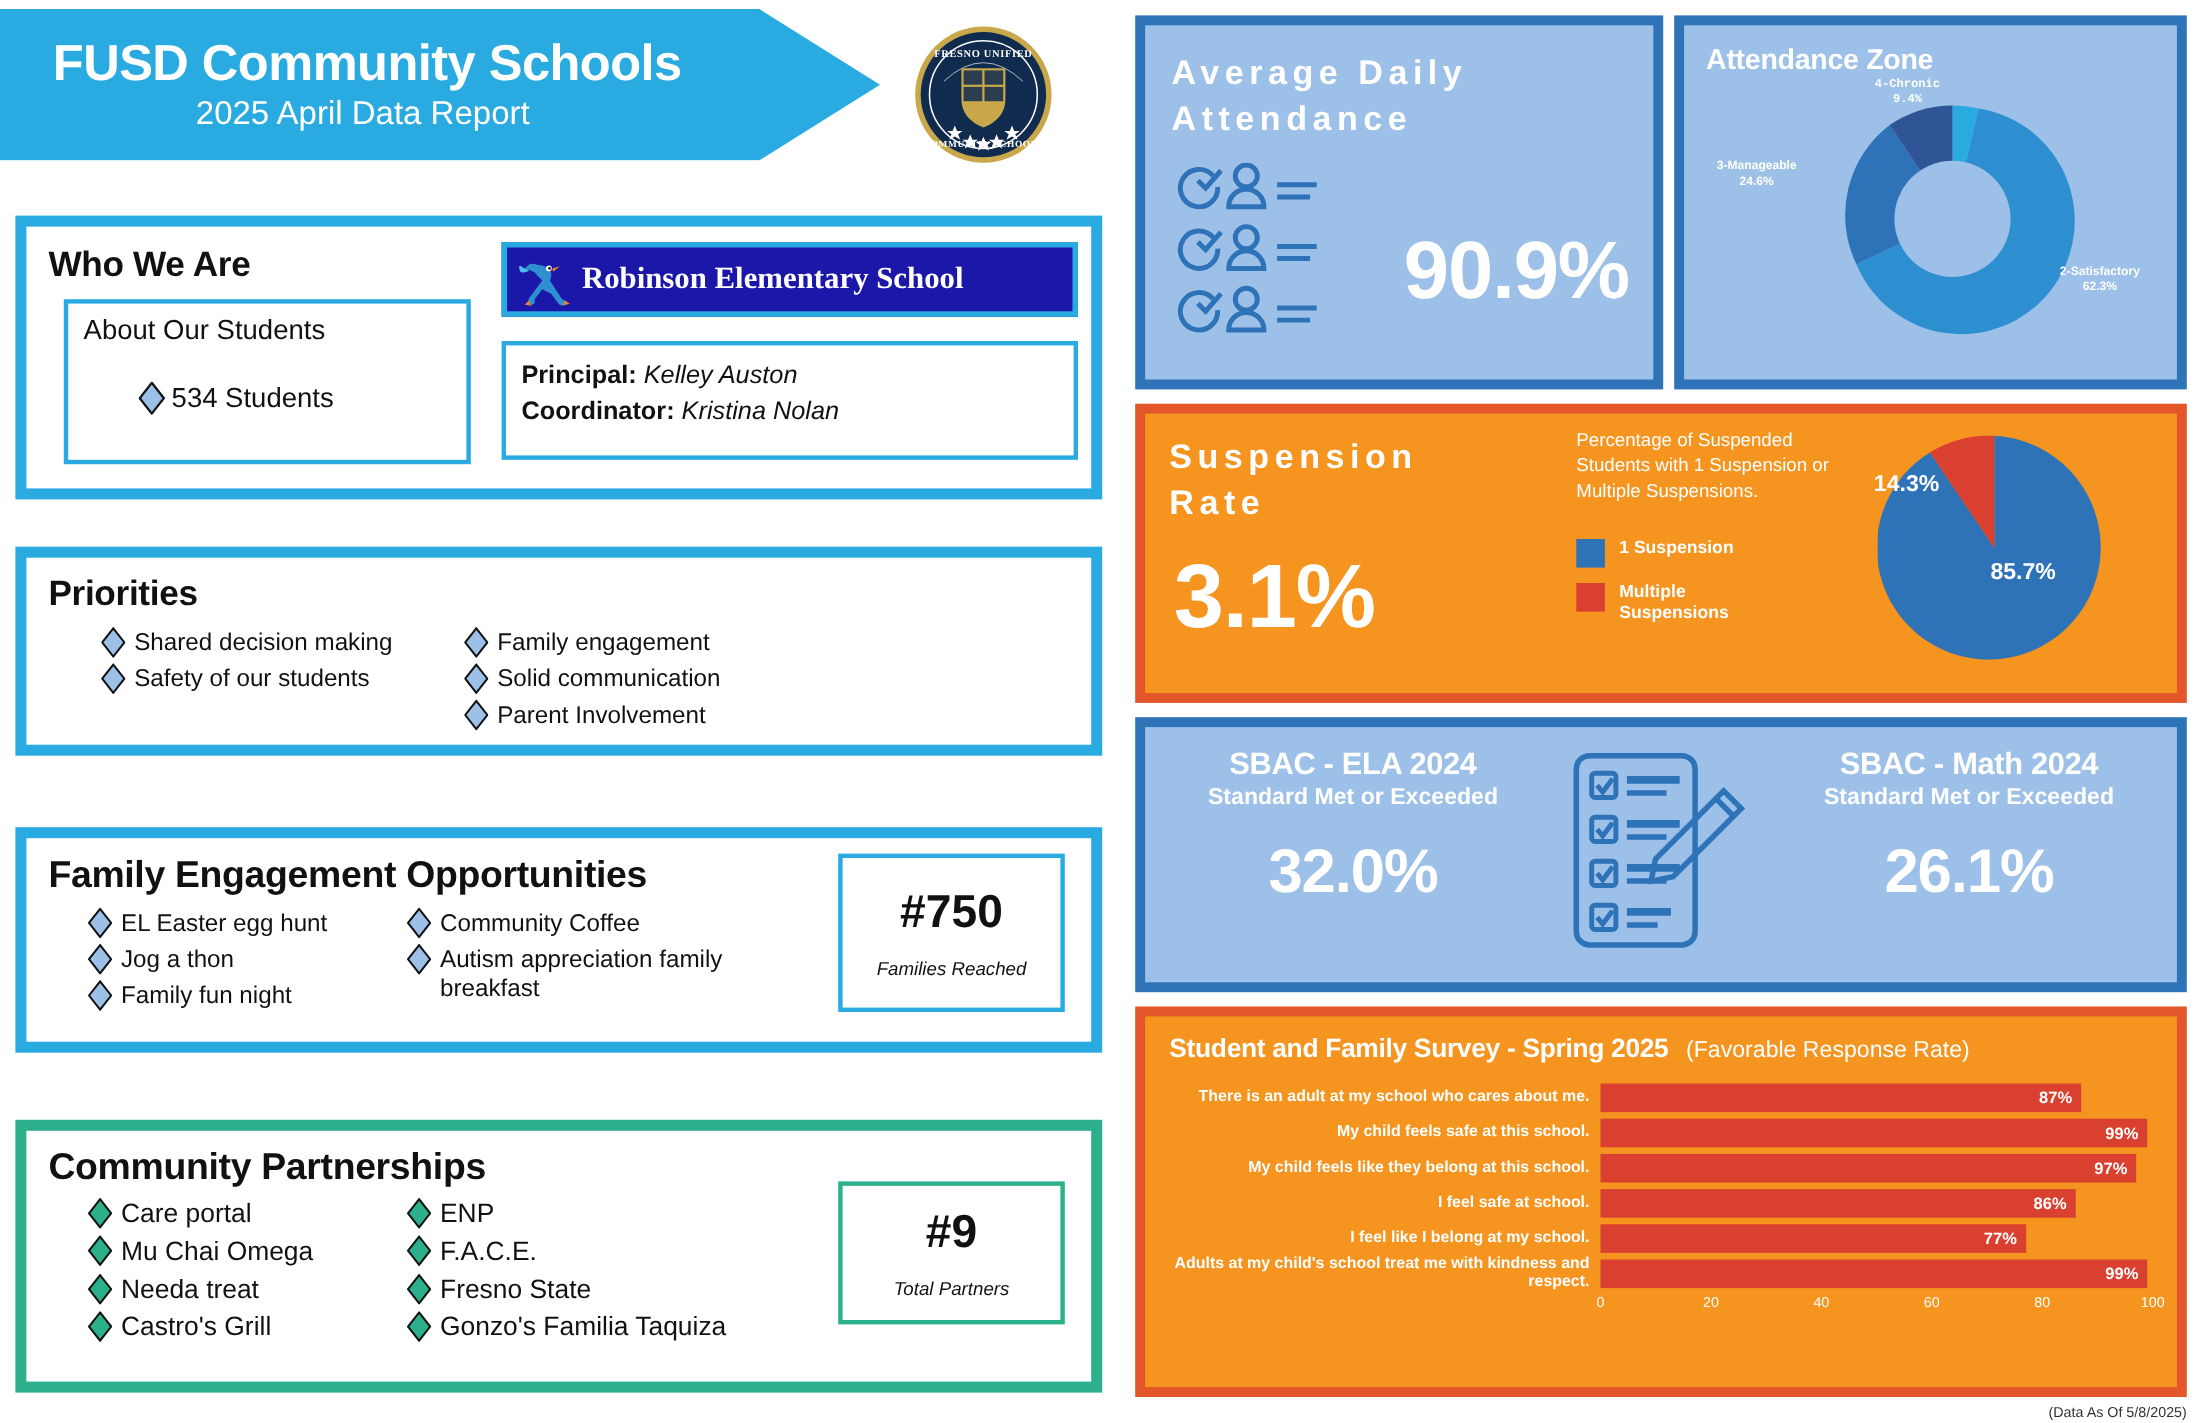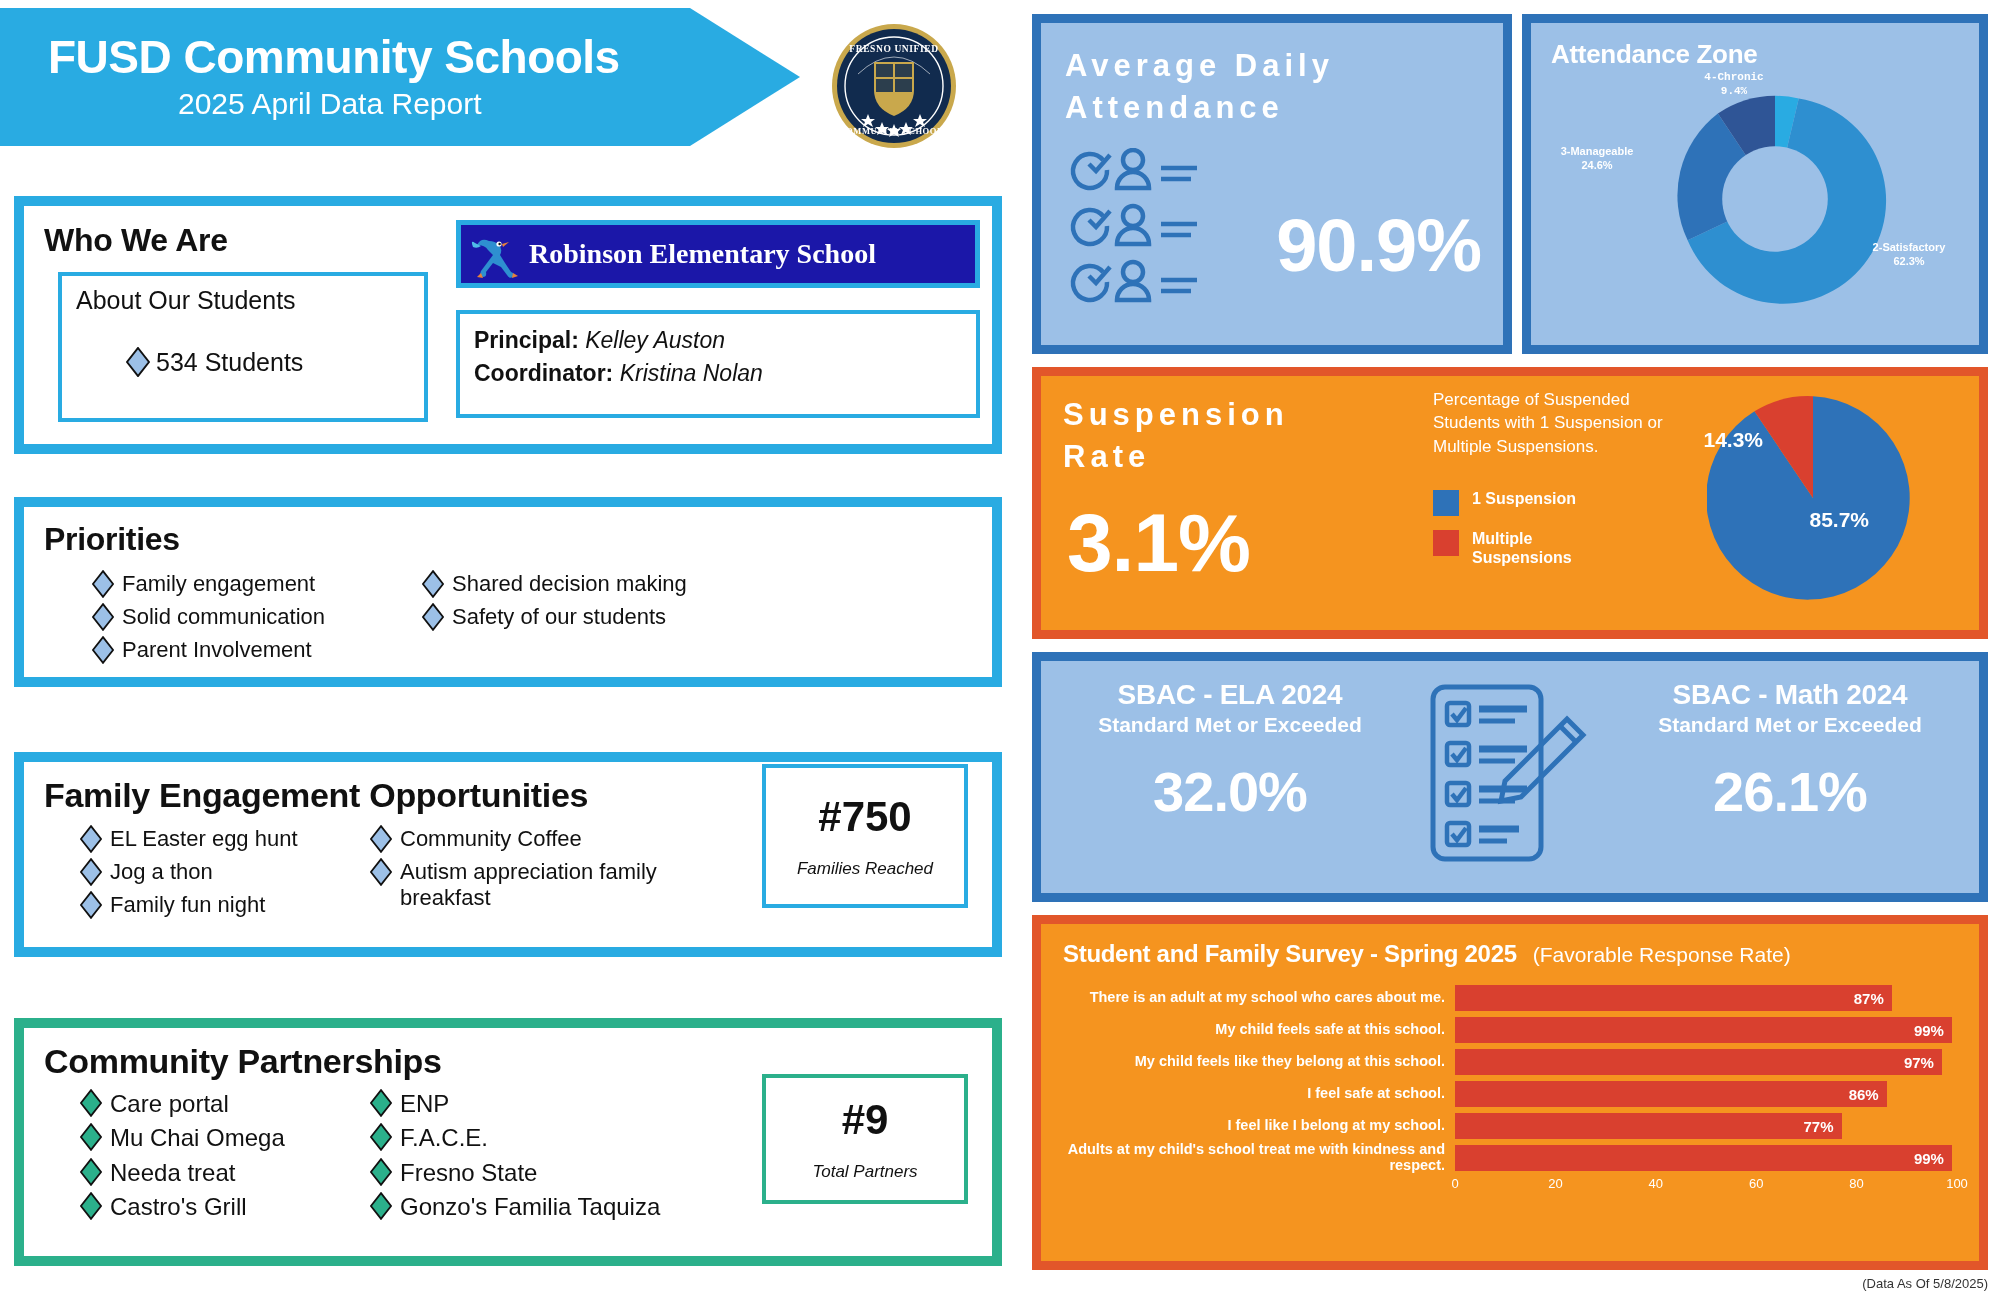--- a/index.html
+++ b/index.html
@@ -185,55 +185,55 @@
     <div class="card-inner" style="padding:14px 20px;">
       <div class="card-h1">Priorities</div>
       <div style="display:flex; margin-top:12px; padding-left:48px;">
         <div style="width:330px;">
           <div class="li">
             <span class="dwrap">
                 <svg width="22" height="28" viewBox="0 0 24 30">
                   <polygon points="12,1 23,15 12,29 1,15" fill="#9CC0E7" stroke="#111" stroke-width="2"></polygon>
                 </svg>
               </span>
+            <span class="txt">Shared decision making</span>
+          </div>
+          <div class="li">
+            <span class="dwrap">
+                <svg width="22" height="28" viewBox="0 0 24 30">
+                  <polygon points="12,1 23,15 12,29 1,15" fill="#9CC0E7" stroke="#111" stroke-width="2"></polygon>
+                </svg>
+              </span>
+            <span class="txt">Safety of our students</span>
+          </div>
+        </div>
+        <div style="width:330px;">
+          <div class="li">
+            <span class="dwrap">
+                <svg width="22" height="28" viewBox="0 0 24 30">
+                  <polygon points="12,1 23,15 12,29 1,15" fill="#9CC0E7" stroke="#111" stroke-width="2"></polygon>
+                </svg>
+              </span>
             <span class="txt">Family engagement</span>
           </div>
           <div class="li">
             <span class="dwrap">
                 <svg width="22" height="28" viewBox="0 0 24 30">
                   <polygon points="12,1 23,15 12,29 1,15" fill="#9CC0E7" stroke="#111" stroke-width="2"></polygon>
                 </svg>
               </span>
             <span class="txt">Solid communication</span>
           </div>
           <div class="li">
             <span class="dwrap">
                 <svg width="22" height="28" viewBox="0 0 24 30">
                   <polygon points="12,1 23,15 12,29 1,15" fill="#9CC0E7" stroke="#111" stroke-width="2"></polygon>
                 </svg>
               </span>
             <span class="txt">Parent Involvement</span>
-          </div>
-        </div>
-        <div style="width:330px;">
-          <div class="li">
-            <span class="dwrap">
-                <svg width="22" height="28" viewBox="0 0 24 30">
-                  <polygon points="12,1 23,15 12,29 1,15" fill="#9CC0E7" stroke="#111" stroke-width="2"></polygon>
-                </svg>
-              </span>
-            <span class="txt">Shared decision making</span>
-          </div>
-          <div class="li">
-            <span class="dwrap">
-                <svg width="22" height="28" viewBox="0 0 24 30">
-                  <polygon points="12,1 23,15 12,29 1,15" fill="#9CC0E7" stroke="#111" stroke-width="2"></polygon>
-                </svg>
-              </span>
-            <span class="txt">Safety of our students</span>
           </div>
         </div>
       </div>
     </div>
   </div>
 
   <div class="card card-blue" style="left:14px; top:752px; width:988px; height:205px;">
     <div class="card-inner" style="padding:14px 20px;">
       <div class="card-h1 big">Family Engagement Opportunities</div>
       <div style="display:flex; margin-top:10px; padding-left:36px;">
@@ -275,21 +275,21 @@
           <div class="li">
             <span class="dwrap">
                 <svg width="22" height="28" viewBox="0 0 24 30">
                   <polygon points="12,1 23,15 12,29 1,15" fill="#9CC0E7" stroke="#111" stroke-width="2"></polygon>
                 </svg>
               </span>
             <span class="txt" style="max-width:290px;">Autism appreciation family breakfast</span>
           </div>
         </div>
       </div>
-      <div class="stat-box" style="position:absolute; right:24px; top:2px; width:206px; height:144px;">
+      <div class="stat-box" style="position:absolute; right:24px; top:14px; width:206px; height:144px;">
         <div class="stat-num">#750</div>
         <div class="stat-lbl">Families Reached</div>
       </div>
     </div>
   </div>
 
   <div class="card card-green" style="left:14px; top:1018px; width:988px; height:248px;">
     <div class="card-inner" style="padding:14px 20px;">
       <div class="card-h1 big">Community Partnerships</div>
       <div style="display:flex; margin-top:8px; padding-left:36px;">

